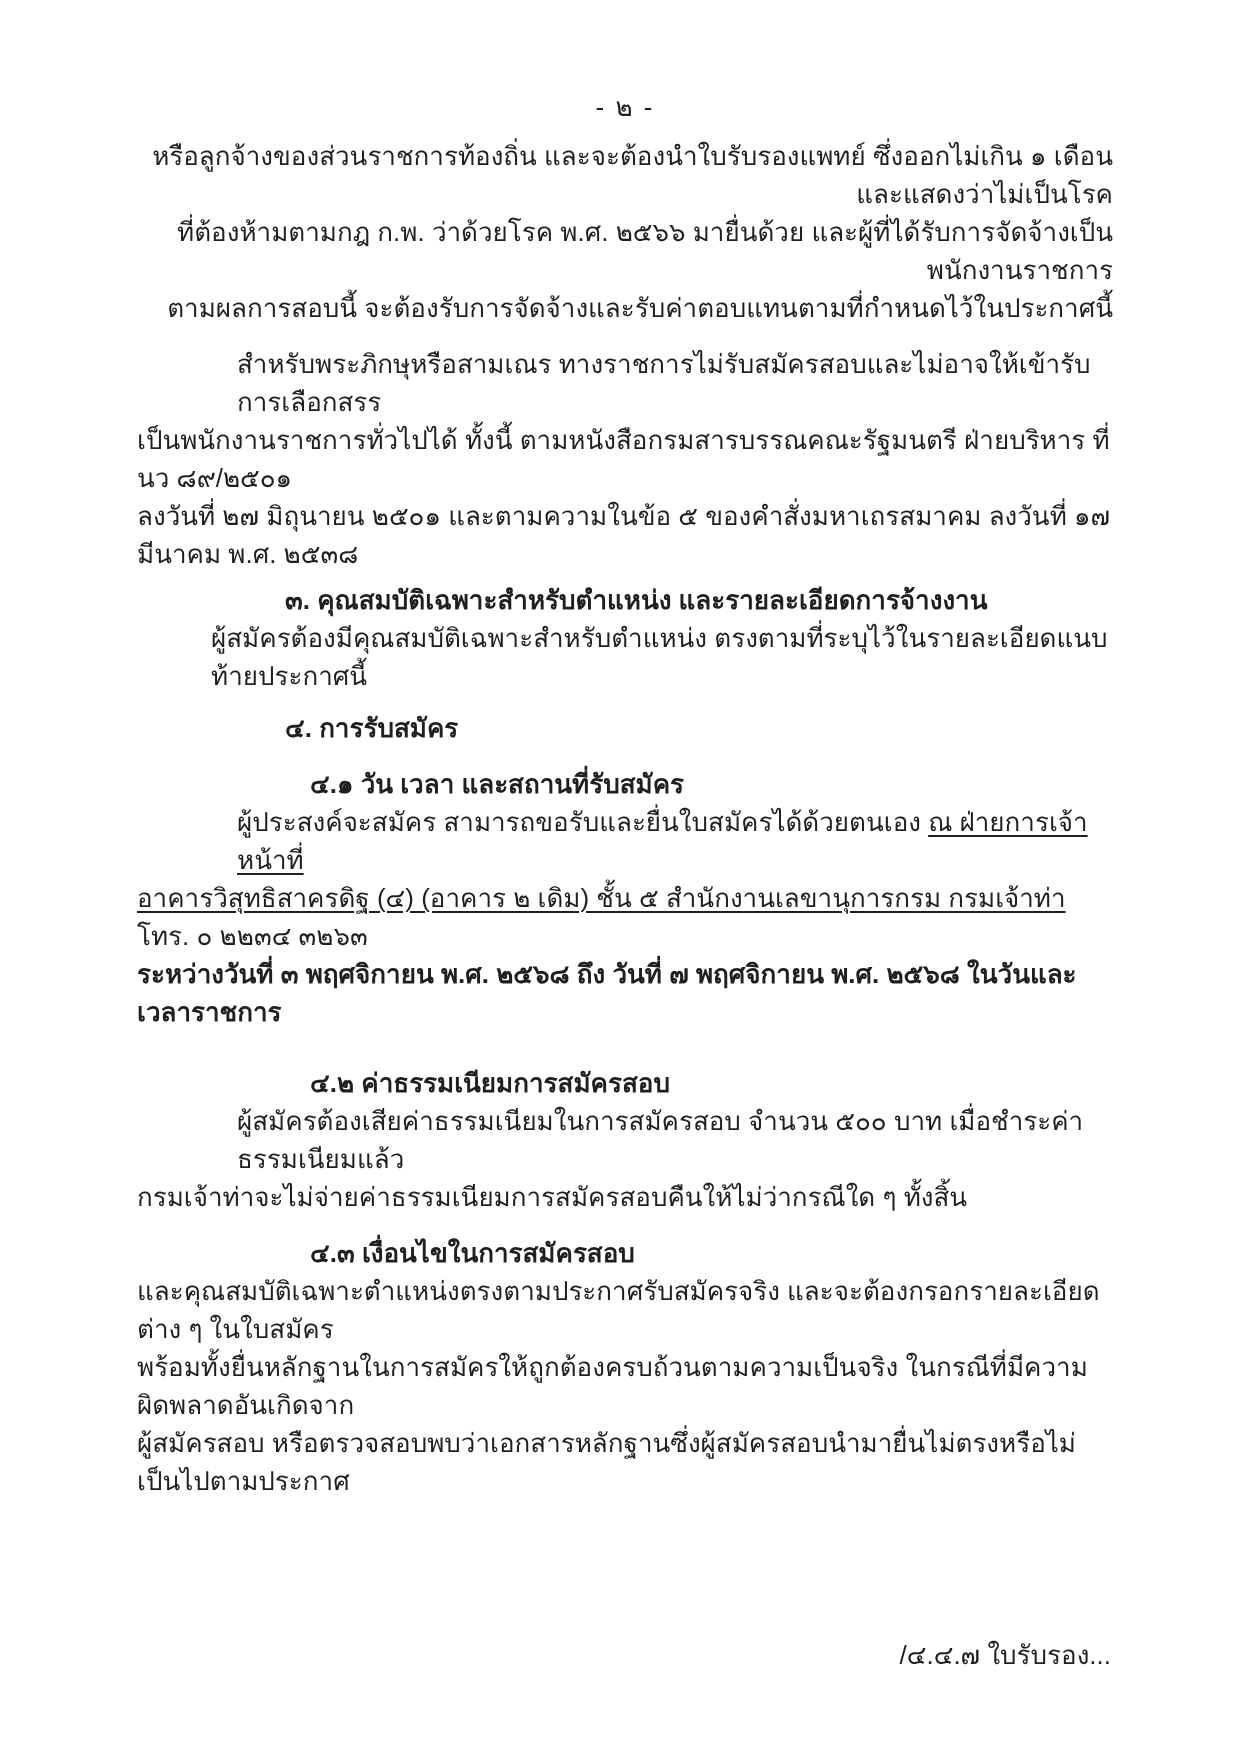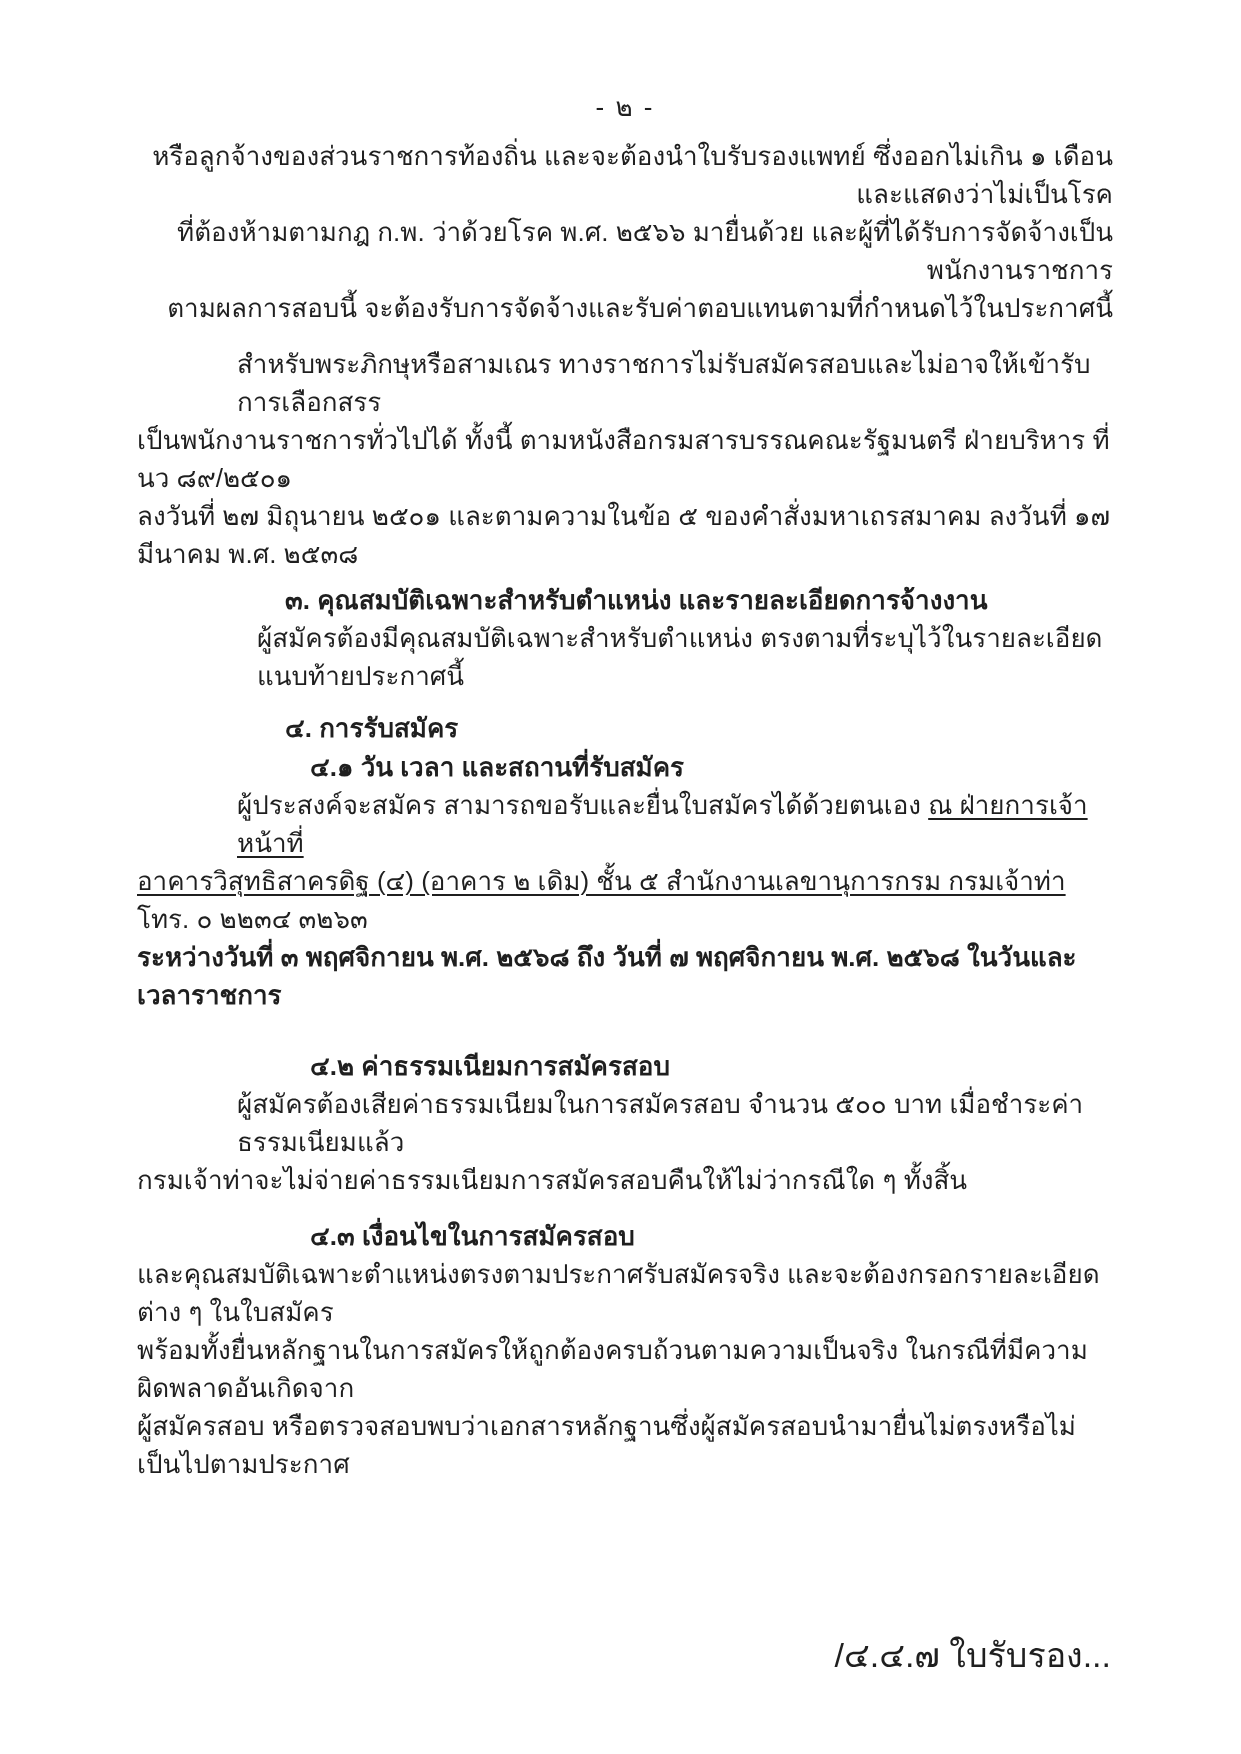--- a/index.html
+++ b/index.html
@@ -14,31 +14,31 @@
     padding:88px 128px 0 137px;
     overflow:hidden;
   }
   .pnum { text-align:center; letter-spacing:2px; }
   .blk-intro { margin-top:11px;text-align:right; }
   .blk-monk  { margin-top:18px; }
   .h1 { font-weight:bold; margin-left:148px; }
   .h2 { font-weight:bold; margin-left:173px; }
   .mt-h3  { margin-top:8px; }
   .mt-h4  { margin-top:14px; }
-  .mt-h41 { margin-top:1px; }
+  .mt-h41 { margin-top:18px; }
   .mt-h42 { margin-top:33px; }
   .mt-h43 { margin-top:18px; }
   .ind  { margin-left:100px; }   
-  .ind2 { margin-left:120px; }   
+  .ind2 { margin-left:74px; }   
   .ind3 { margin-left:263px; }
   .u { text-decoration:underline; text-underline-offset:4px; text-decoration-thickness:2px; }
   .b { font-weight:bold; }
   .footer {
     position:absolute; top:1636px; right:130px;
-    font-size:34px;
+    font-size:26px;
   }
 </style>
 </head>
 <body>
 
 <div class="page">
 
   <div class="pnum">- ๒ -</div>
 
   <div class="blk-intro">

